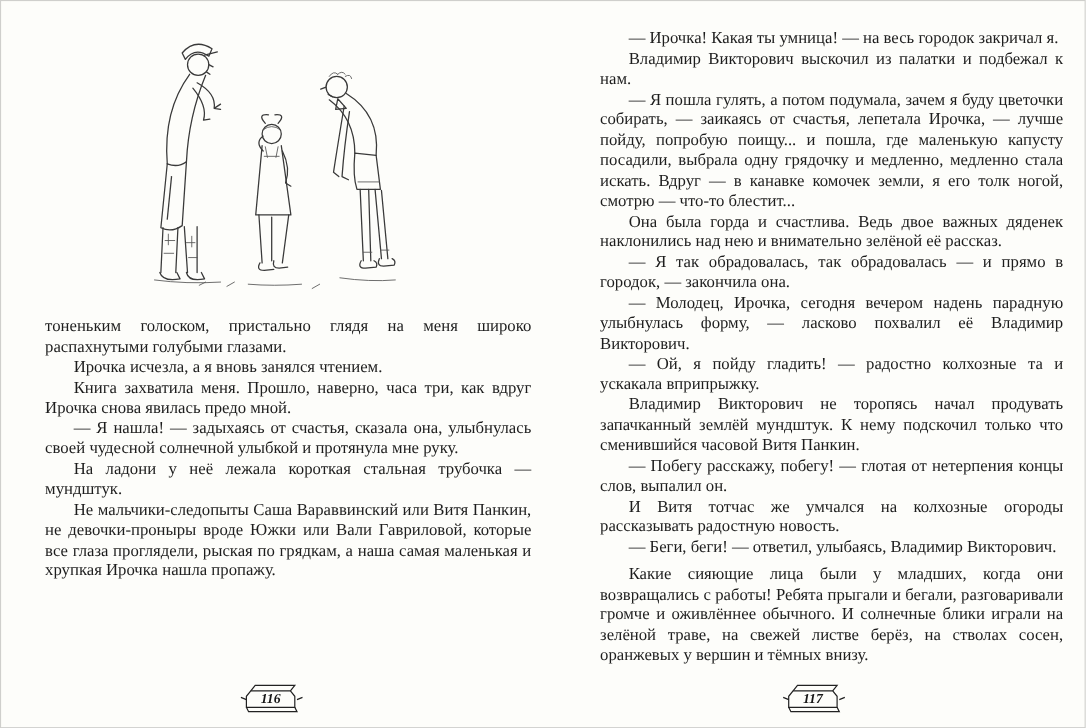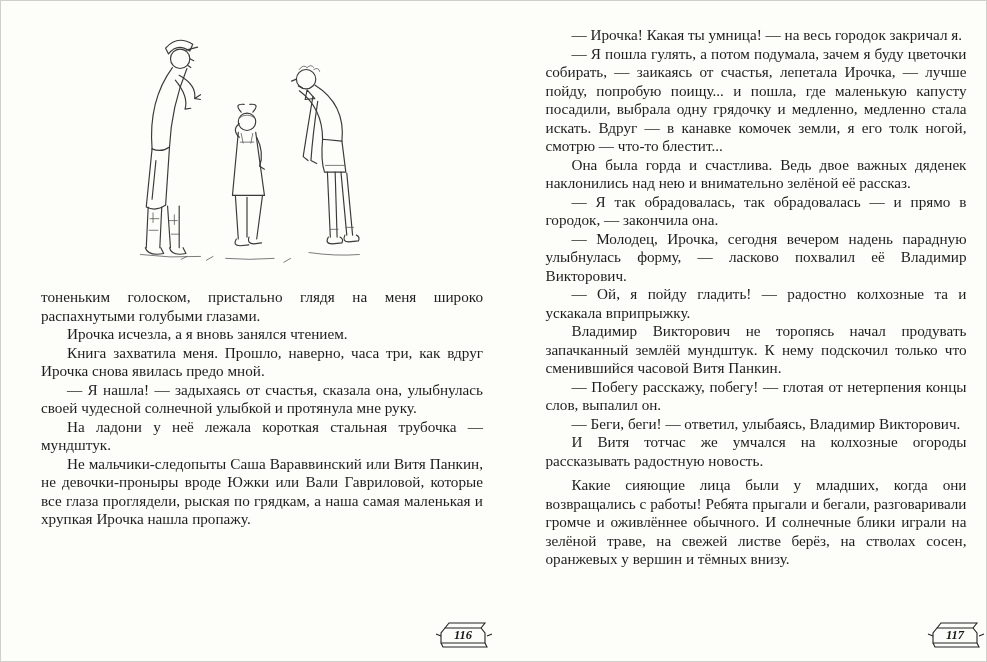--- a/index.html
+++ b/index.html
@@ -41,21 +41,21 @@
     top: 25px; left: 52px;
     width: 421px;
   }
   .page.right .text-block p:last-child { margin-top: 6px; font-family: Liberation Serif, serif; }
 
   .page-footer {
     position: absolute;
     bottom: 8px; left: 0;
     width: 100%;
     display: flex;
-    justify-content: flex-end;
+    justify-content: center;
   }
   .ornament text {
     font-family: "Liberation Serif", "DejaVu Serif", serif;
     font-size: 12.5px;
     font-style: italic;
     font-weight: bold;
     fill: #161616;
   }
   .sketch {
     stroke: #3a3a3a;
@@ -154,29 +154,30 @@
         </g>
         <text x="29" y="20" text-anchor="middle">116</text>
       </svg>
     </div>
   </div>
 
   <div class="page right">
 
     <div class="text-block">
         <p>— Ирочка! Какая ты умница! — на весь городок закричал я.</p>
+        <p>Владимир Викторович выскочил из палатки и подбежал к нам.</p>
         <p>— Я пошла гулять, а потом подумала, зачем я буду цветочки собирать, — заикаясь от счастья, лепетала Ирочка, — лучше пойду, попробую поищу... и пошла, где маленькую капусту посадили, выбрала одну грядочку и медленно, медленно стала искать. Вдруг — в канавке комочек земли, я его толк ногой, смотрю — что-то блестит...</p>
         <p>Она была горда и счастлива. Ведь двое важных дяденек наклонились над нею и внимательно зелёной её рассказ.</p>
         <p>— Я так обрадовалась, так обрадовалась — и прямо в городок, — закончила она.</p>
         <p>— Молодец, Ирочка, сегодня вечером надень парадную улыбнулась форму, — ласково похвалил её Владимир Викторович.</p>
         <p>— Ой, я пойду гладить! — радостно колхозные та и ускакала вприпрыжку.</p>
         <p>Владимир Викторович не торопясь начал продувать запачканный землёй мундштук. К нему подскочил только что сменившийся часовой Витя Панкин.</p>
         <p>— Побегу расскажу, побегу! — глотая от нетерпения концы слов, выпалил он.</p>
+        <p>И Витя тотчас же умчался на колхозные огороды рассказывать радостную новость.</p>
         <p>— Беги, беги! — ответил, улыбаясь, Владимир Викторович.</p>
-        <p>И Витя тотчас же умчался на колхозные огороды рассказывать радостную новость.</p>
         <p>Какие сияющие лица были у младших, когда они возвращались с работы! Ребята прыгали и бегали, разговаривали громче и оживлённее обычного. И солнечные блики играли на зелёной траве, на свежей листве берёз, на стволах сосен, оранжевых у вершин и тёмных внизу.</p>
       </div>
 
     <div class="page-footer">
       <svg class="ornament" width="60" height="34" viewBox="0 0 60 34">
         <g stroke="#222" fill="none" stroke-width="1.1">
           <path d="M11 9 L15 4 L51 4 L47 9"></path>
           <path d="M11 9 L47 9 L51 14 L51 24 L7 24 L7 14 Z"></path>
           <path d="M7 24 L9 28 L53 28 L51 24"></path>
           <path d="M2 15 L7 17 M58 15 L53 17"></path>

